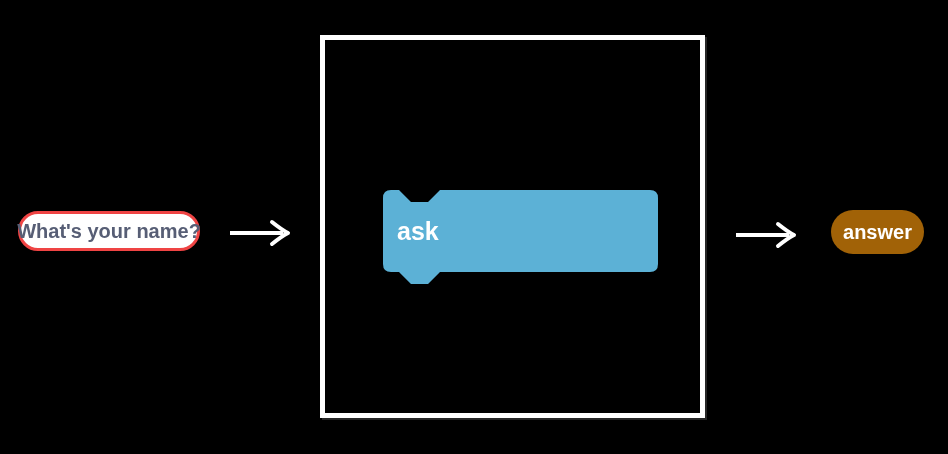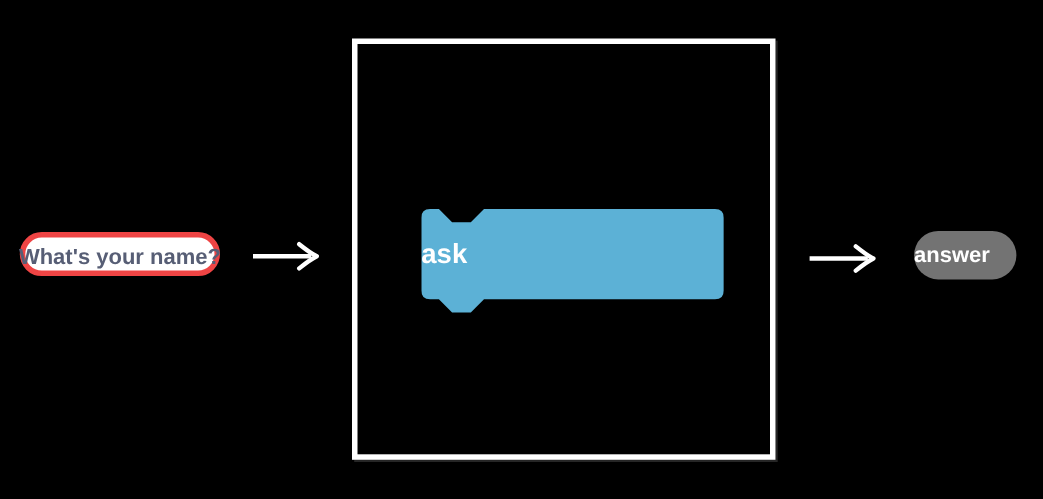--- a/index.html
+++ b/index.html
@@ -17,25 +17,25 @@
   }
 
   
   .question-pill {
     position: absolute;
     left: 18px;
     top: 211px;
     width: 182px;
     height: 40px;
     background: #ffffff;
-    border: 5px solid #ef4444;
+    border: 3px solid #ef4444;
     border-radius: 23px;
     box-sizing: border-box;
     display: flex;
-    align-items: flex-end;
+    align-items: center;
     justify-content: center;
   }
   .question-pill span {
     color: #575E75;
     font-size: 20px;
     font-weight: bold;
     white-space: nowrap;
   }
 
   
@@ -70,44 +70,46 @@
   }
   .ask-block svg { display: block; }
   .ask-block-text {
     position: absolute;
     left: 0;
     top: 0;
     width: 275px;
     height: 82px;
     display: flex;
     align-items: center;
+    padding-left: 14px;
     box-sizing: border-box;
   }
   .ask-block-text span {
     color: #ffffff;
     font-size: 25px;
     font-weight: bold;
     white-space: nowrap;
   }
   .input-slot {
     width: 98px;
     height: 40px;
   }
 
   
   .answer-pill {
     position: absolute;
     left: 831px;
     top: 210px;
     width: 93px;
     height: 44px;
-    background: #737373;
+    background: #a16207;
     border-radius: 22px;
     display: flex;
     align-items: center;
+    justify-content: center;
   }
   .answer-pill span {
     color: #ffffff;
     font-size: 20px;
     font-weight: bold;
     white-space: nowrap;
   }
 </style>
 </head>
 <body>

